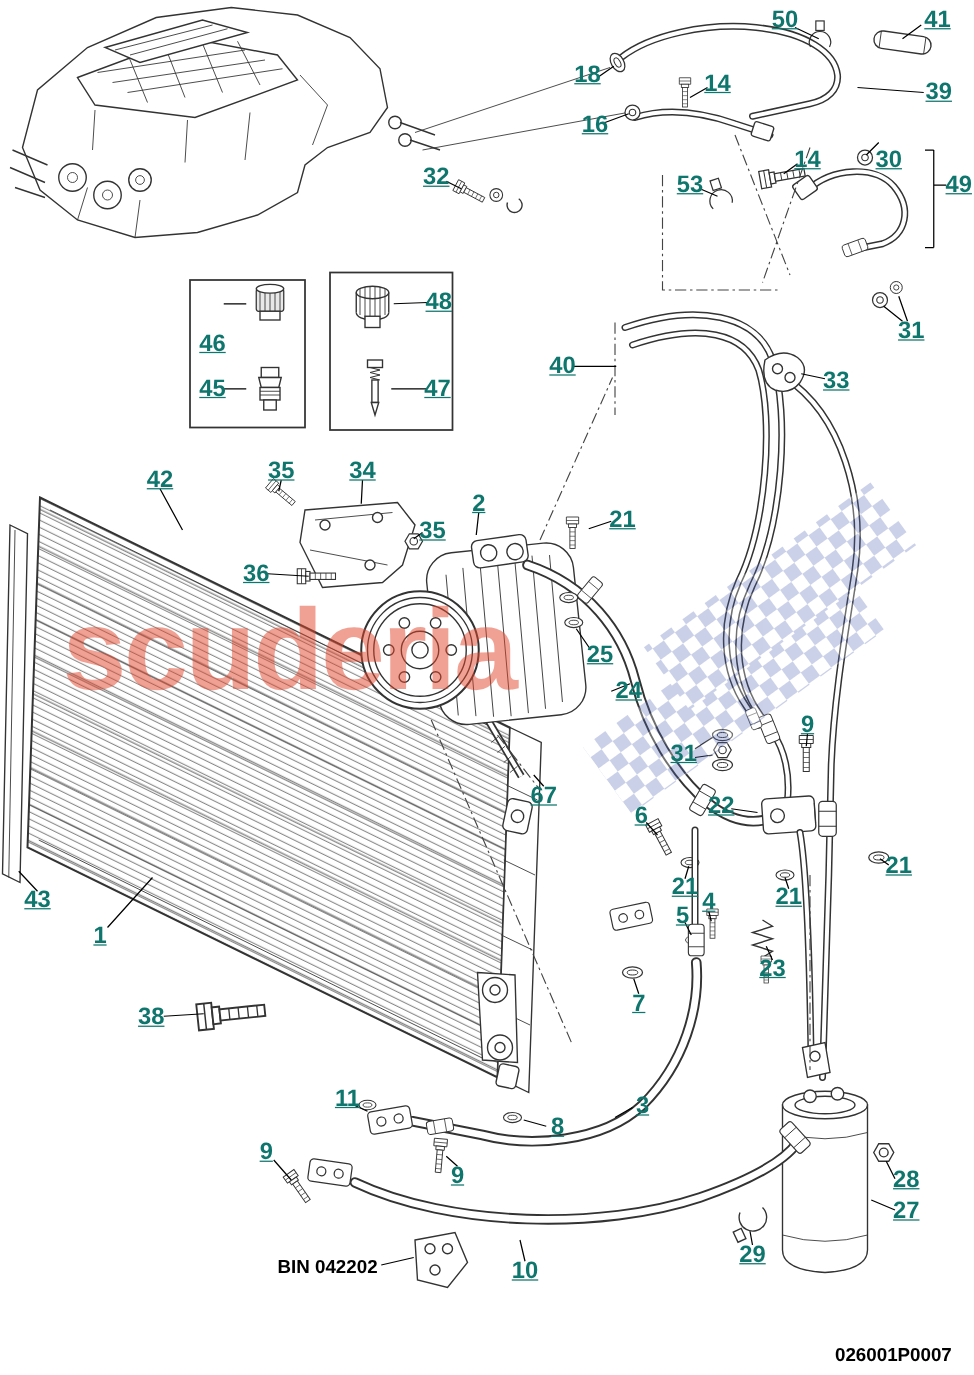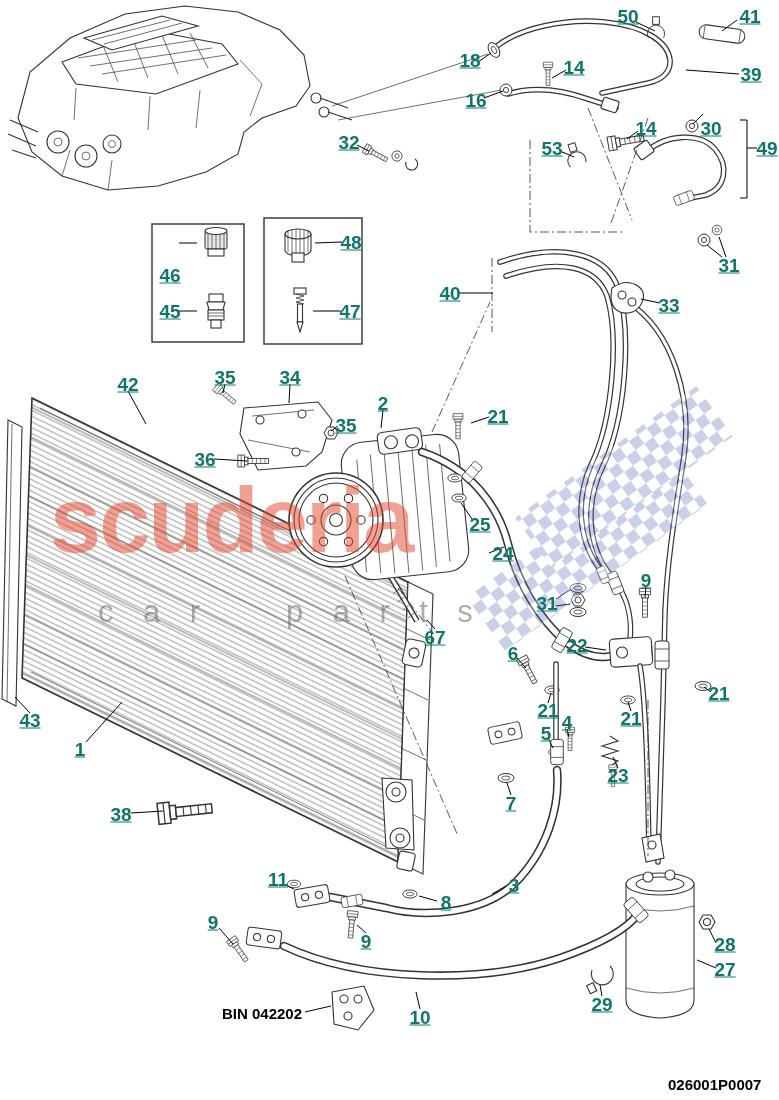--- a/index.html
+++ b/index.html
@@ -395,21 +395,20 @@
     M716,943 L709,929 M716,968 L697,960 M602,996 L600,985 M420,1009 L416,992
     M305,1012 L331,1006"></path>
 
   <g opacity="0.3">
     <rect x="462" y="518" width="250" height="66" fill="url(#checker)" transform="rotate(-36 587 551)"></rect>
     <rect x="512" y="446" width="224" height="62" fill="url(#checker)" transform="rotate(-36 624 477)"></rect>
   </g>
 </svg>
 
   <div class="wm-brand" style="color: rgb(226, 70, 42);">scuderia</div>
-  <div class="wm-tagline">car parts</div>
 
   <div class="bin-label">BIN 042202</div>
   <div class="doc-number">026001P0007</div>
 
   <div id="callout-layer">
       <div class="callout" style="left: 628px; top: 16px;">50</div>
       <div class="callout" style="left: 750px; top: 16px;">41</div>
       <div class="callout" style="left: 470px; top: 60px; text-align: right;">18</div>
       <div class="callout" style="left: 574px; top: 67px;">14</div>
       <div class="callout" style="left: 751px; top: 74px;">39</div>

